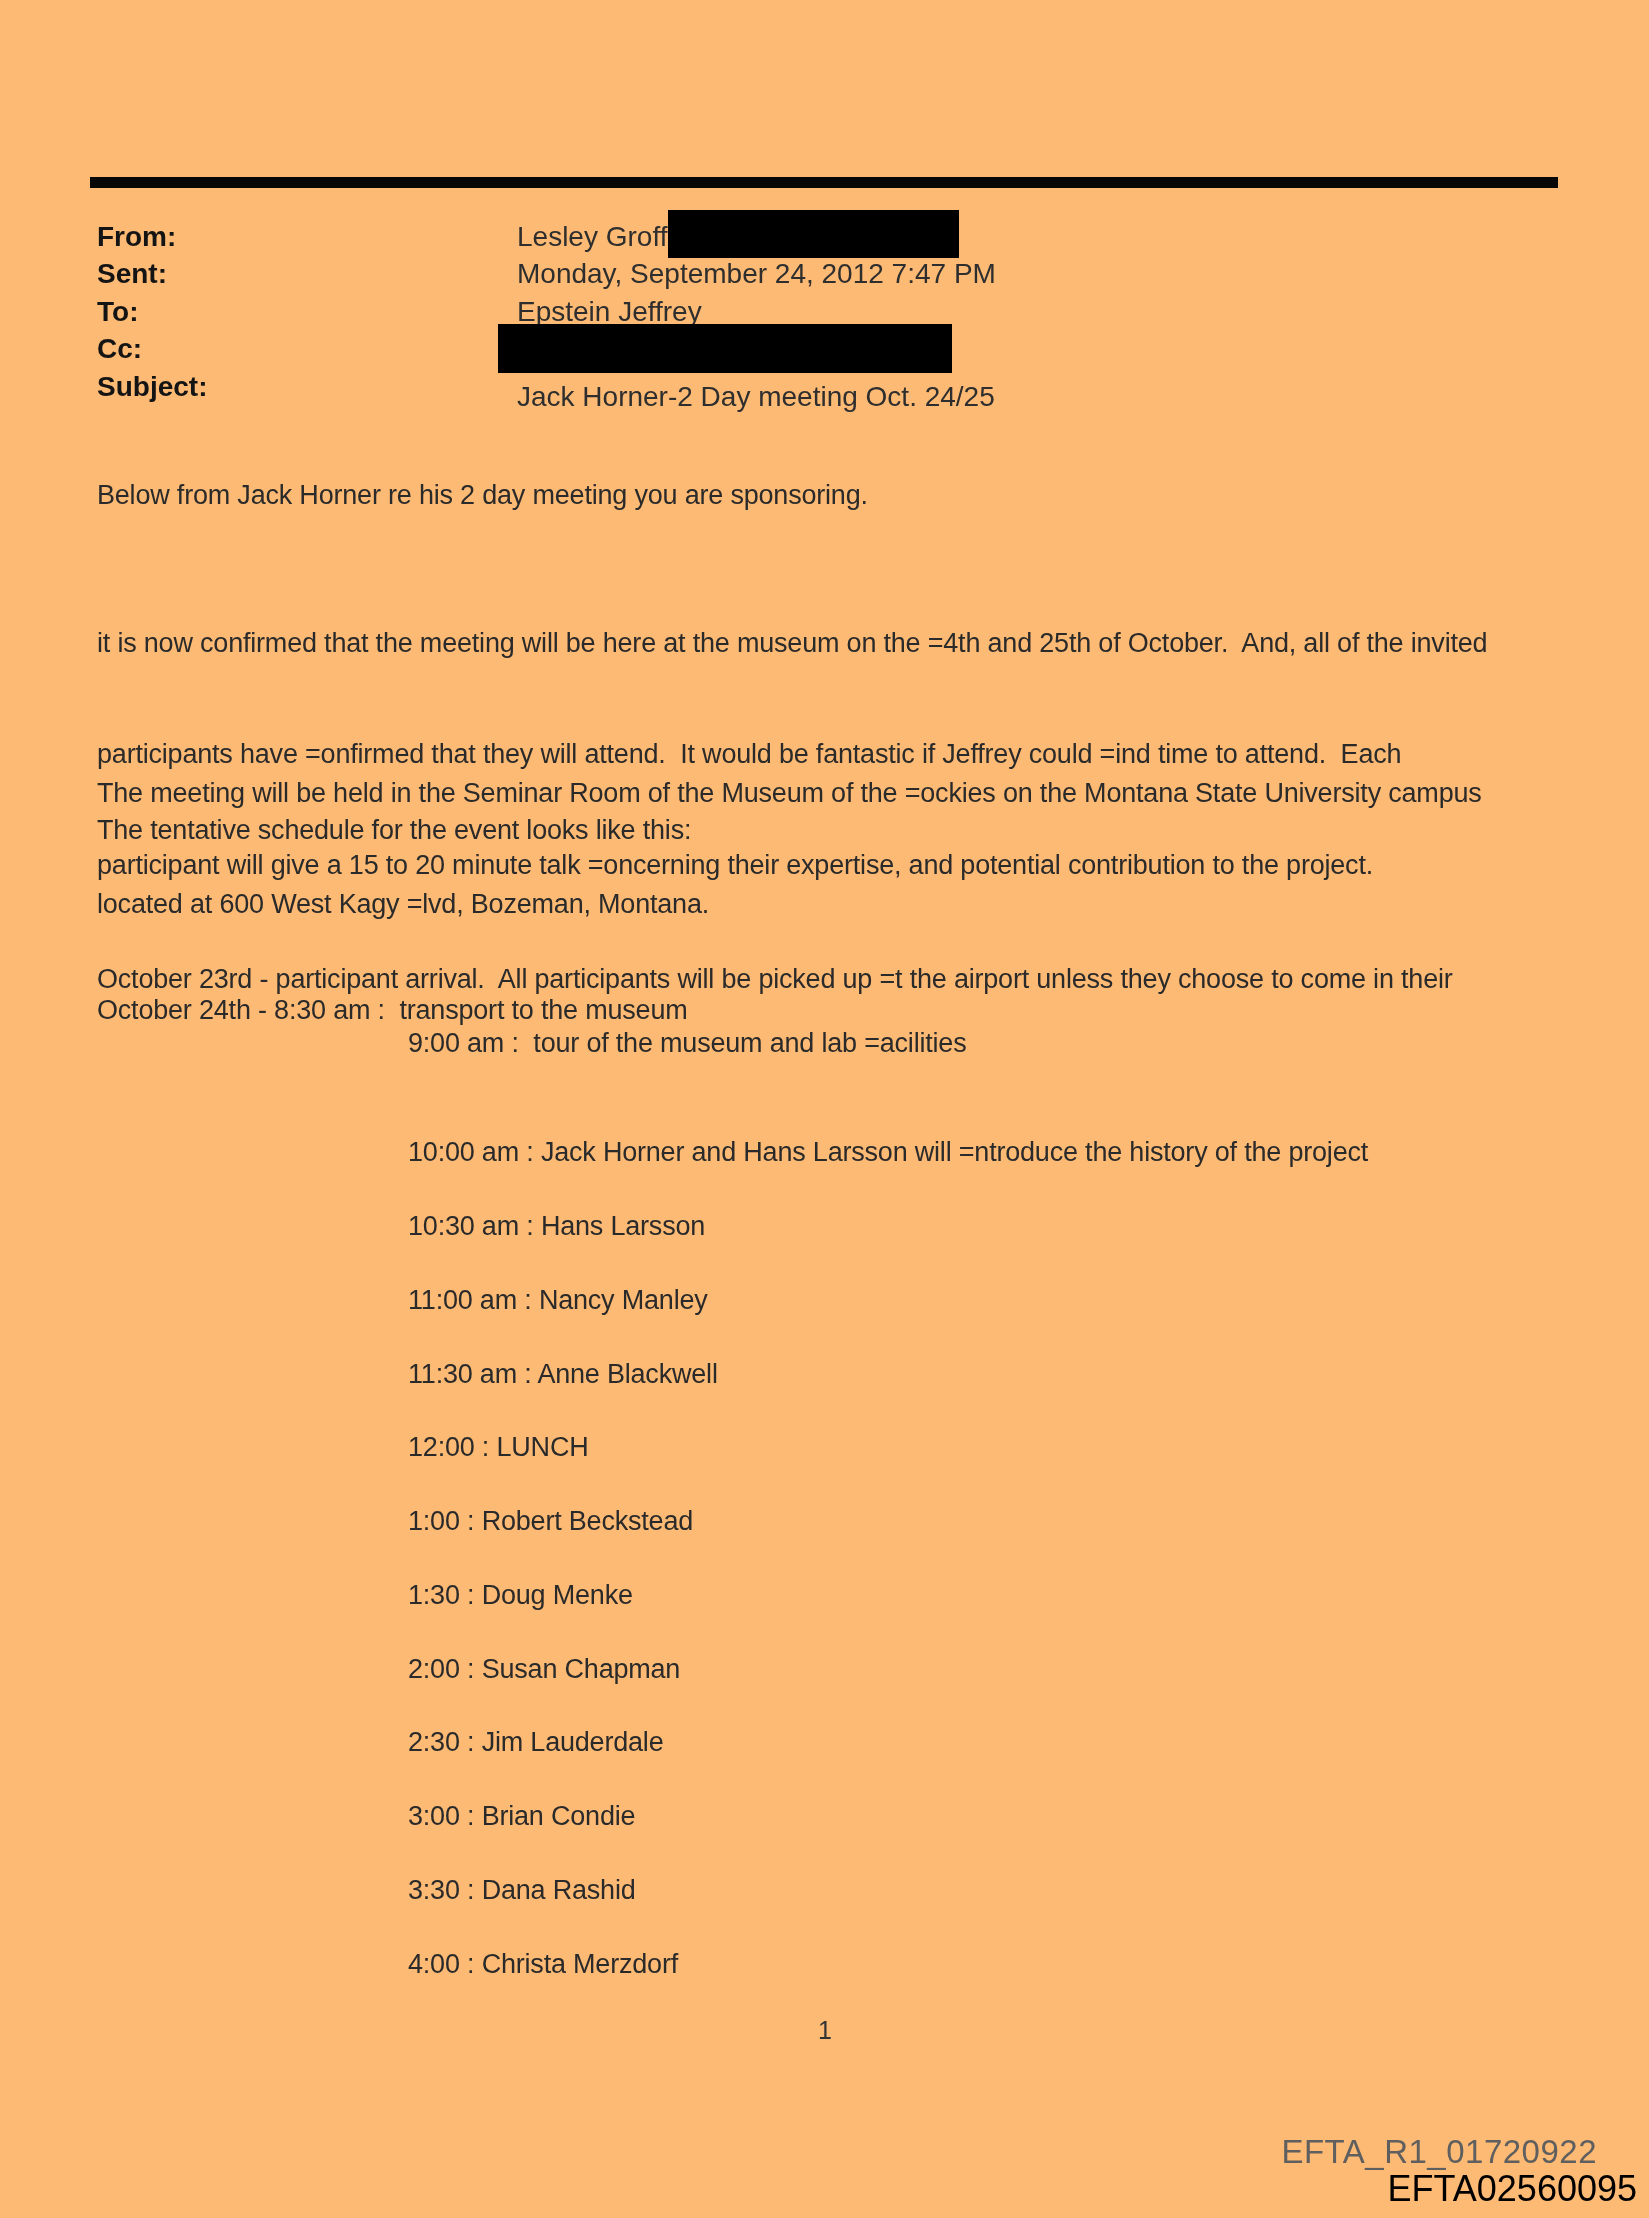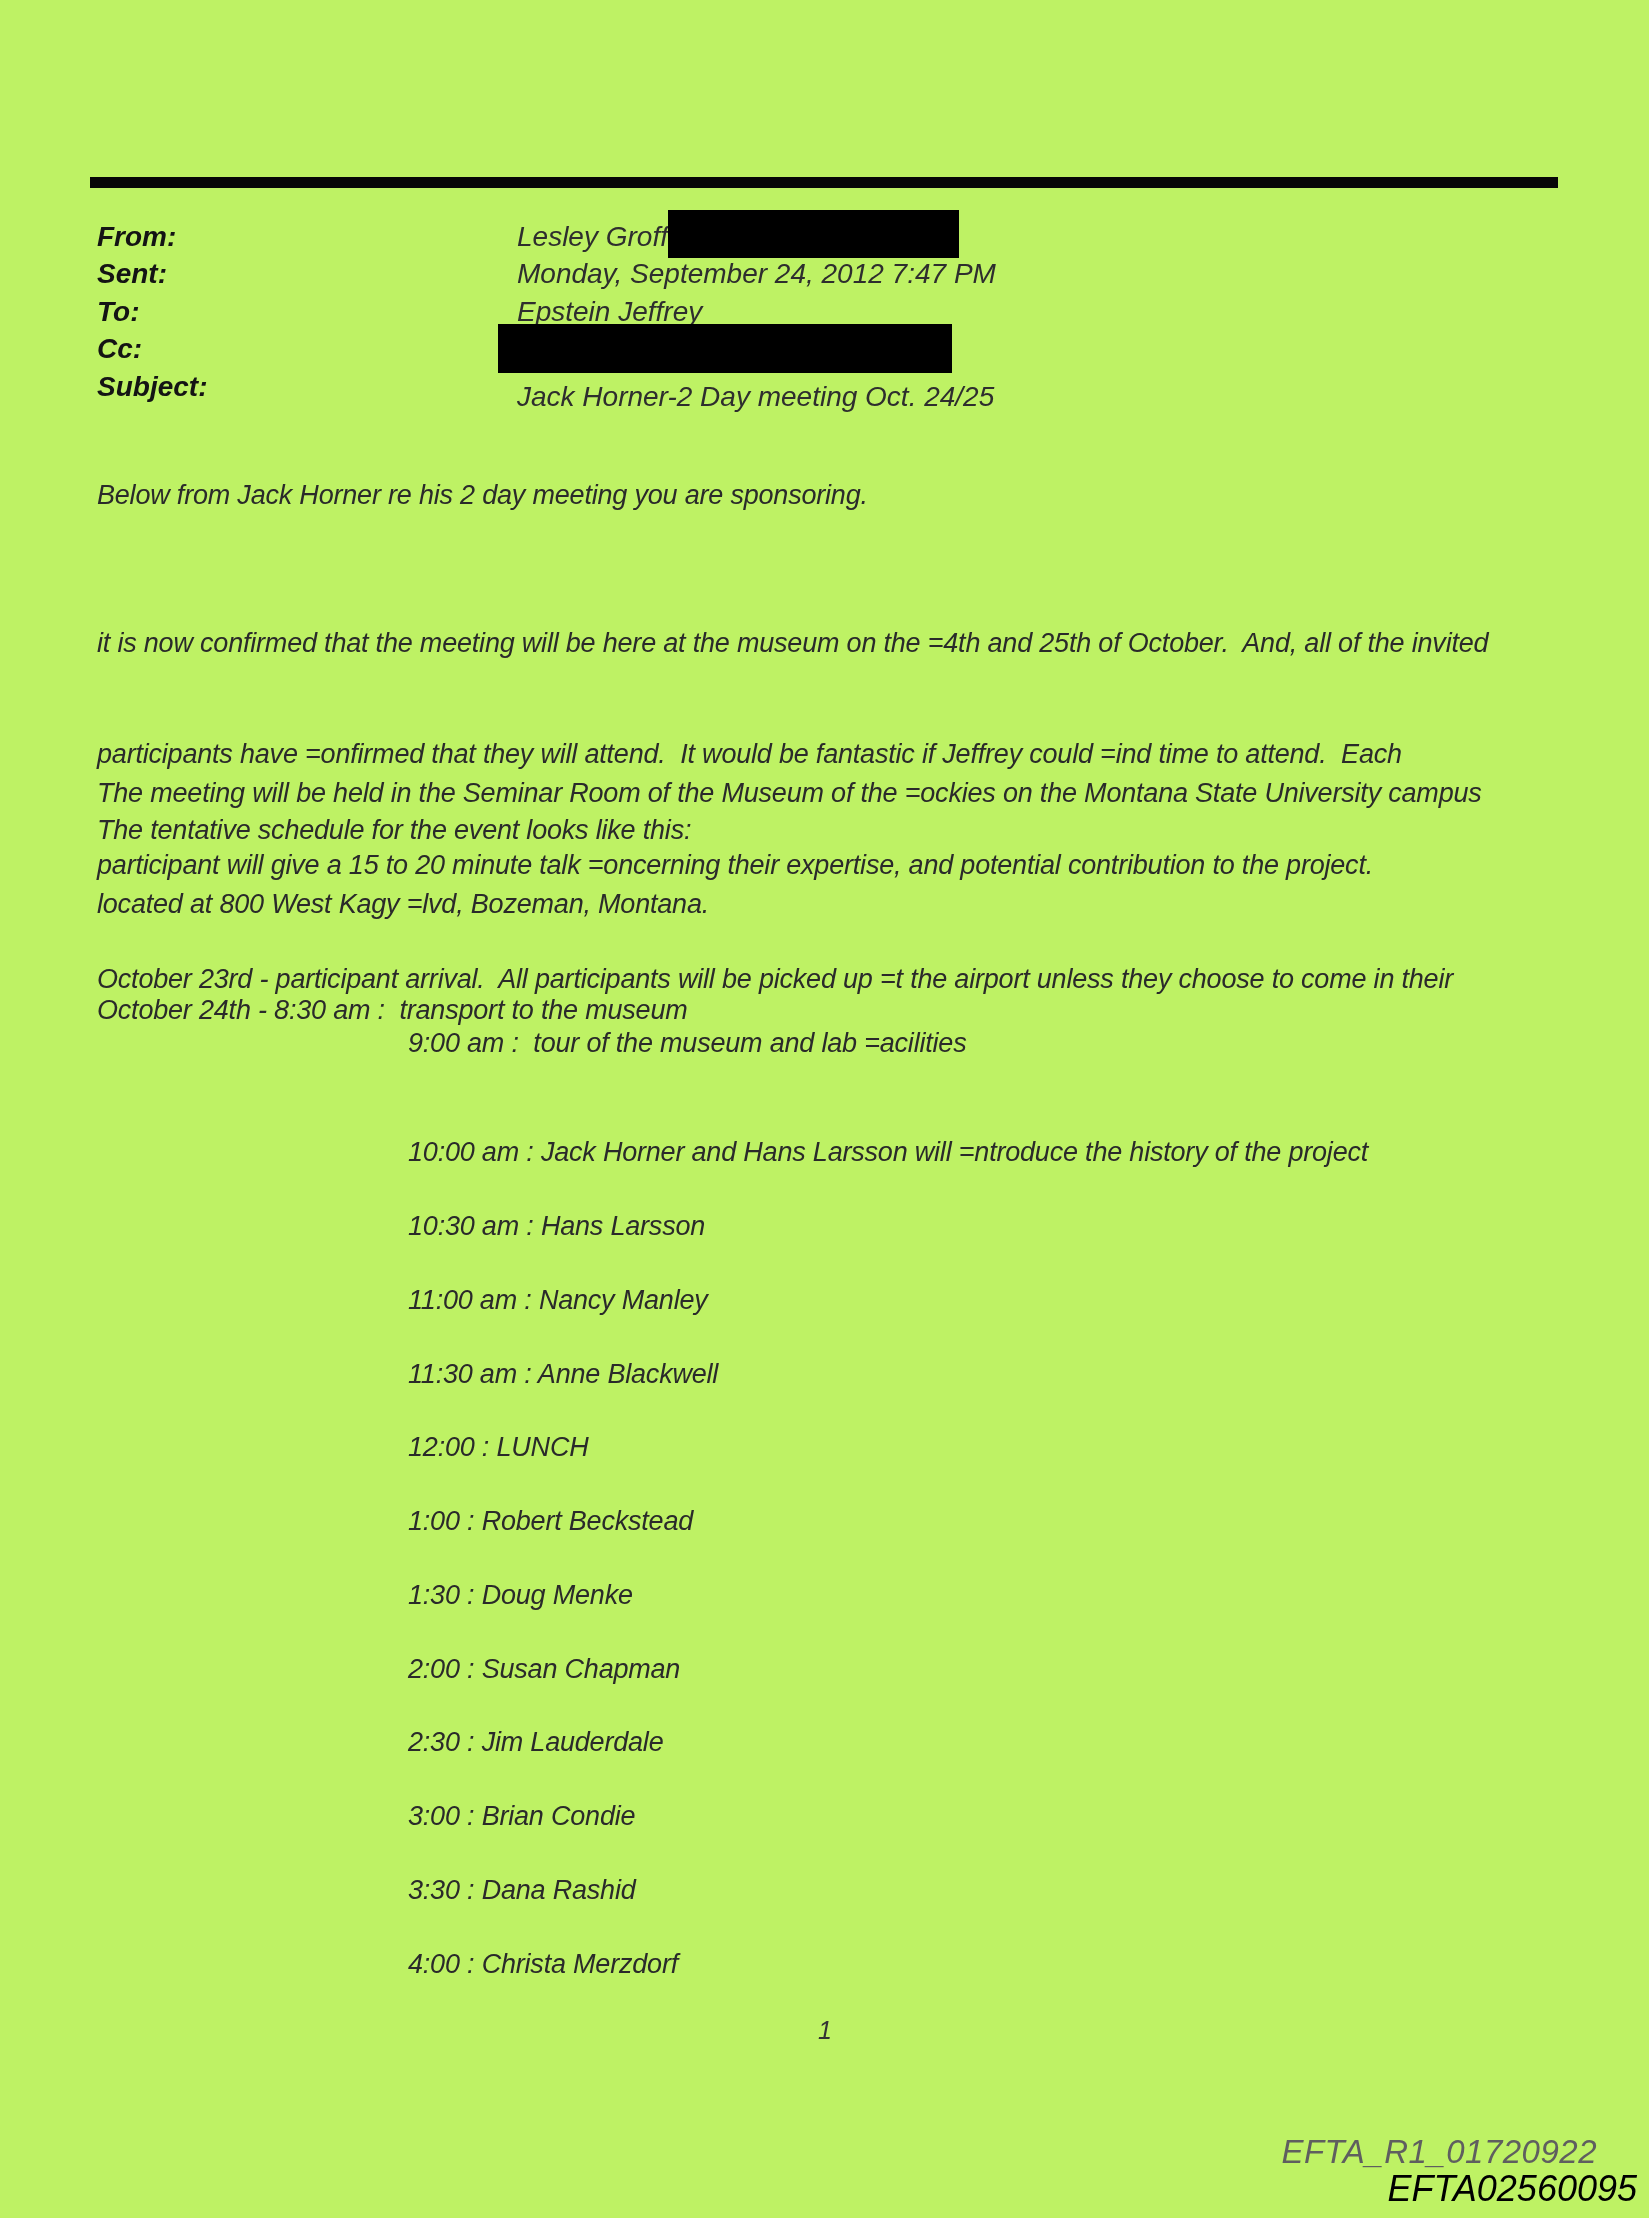--- a/index.html
+++ b/index.html
@@ -1,24 +1,23 @@
 <!DOCTYPE html>
 <html><head>
 <meta charset="utf-8">
 <style>
   html,body{margin:0;padding:0;background:#e8e8e8;}
   .page{
     position:relative;
     width:1650px;
     height:2218px;
-    background:#bef264;
+    background:#fdba74;
     font-family:"Liberation Sans","DejaVu Sans",sans-serif;
     color:#262626;
     overflow:hidden;
-    font-style:italic;
   }
   .top-rule{
     position:absolute;
     left:90px; top:177px;
     width:1468px; height:10.7px;
     background:#070707;
   }
   .hdr-label{
     position:absolute;
     left:97px;
@@ -117,21 +116,21 @@
     <div class="body-line" style="top:477px">Below from Jack Horner re his 2 day meeting you are sponsoring.</div>
 
     <div class="body-para" style="top:551px">
       <div>it is now confirmed that the meeting will be here at the museum on the =4th and 25th of October.  And, all of the invited</div>
       <div>participants have =onfirmed that they will attend.  It would be fantastic if Jeffrey could =ind time to attend.  Each</div>
       <div>participant will give a 15 to 20 minute talk =oncerning their expertise, and potential contribution to the project.</div>
     </div>
 
     <div class="body-para" style="top:701px">
       <div>The meeting will be held in the Seminar Room of the Museum of the =ockies on the Montana State University campus</div>
-      <div>located at 800 West Kagy =lvd, Bozeman, Montana.</div>
+      <div>located at 600 West Kagy =lvd, Bozeman, Montana.</div>
     </div>
 
     <div class="body-line" style="top:812px">The tentative schedule for the event looks like this:</div>
 
     <div class="body-para" style="top:887px">
       <div>October 23rd - participant arrival.  All participants will be picked up =t the airport unless they choose to come in their</div>
     </div>
 
     <div class="body-line" style="top:992px">October 24th - 8:30 am :  transport to the museum</div>
 

